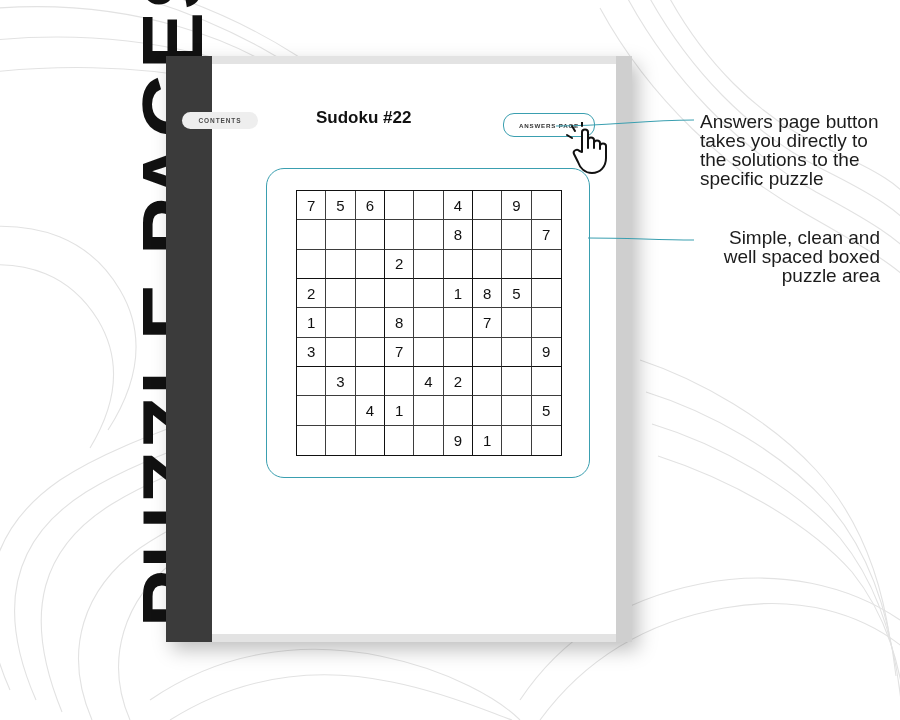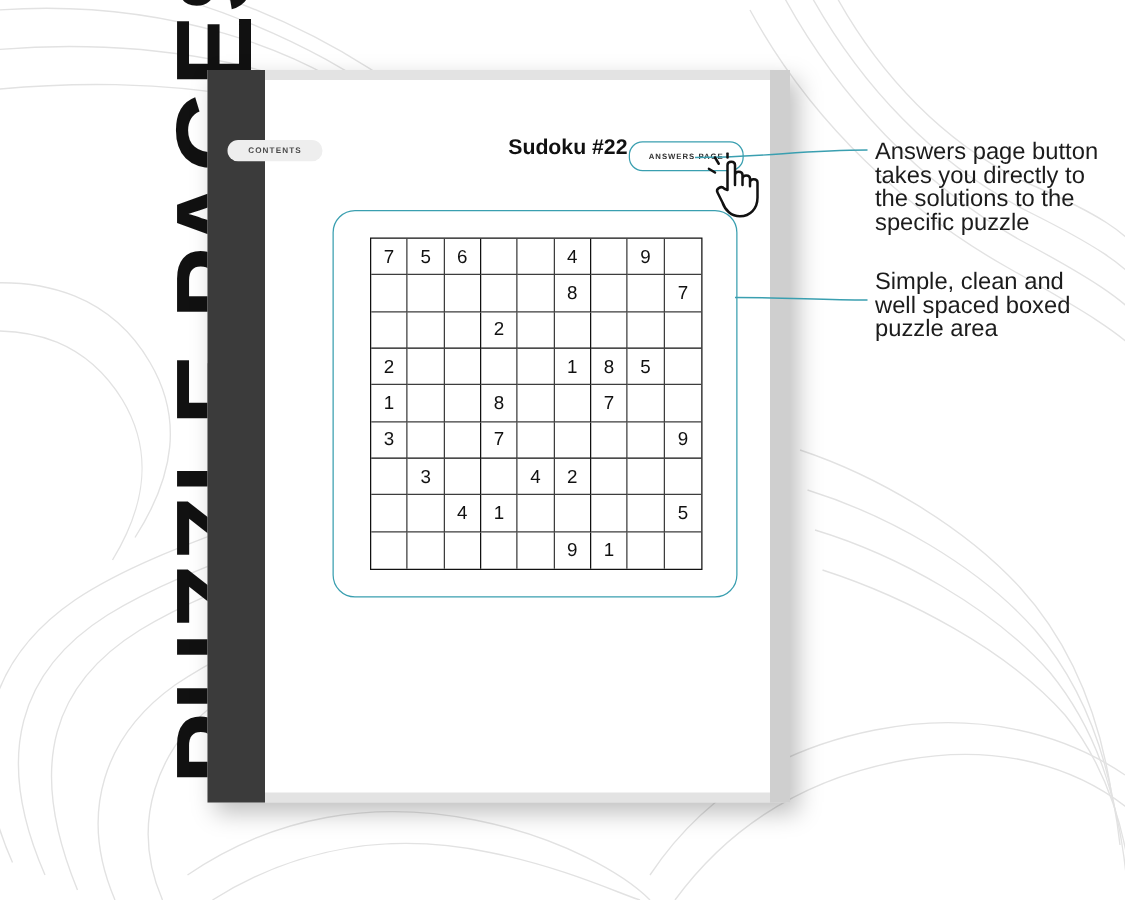--- a/index.html
+++ b/index.html
@@ -112,23 +112,23 @@
     justify-content: center;
     font-size: 6.5px;
     letter-spacing: 0.9px;
     color: #4a4a4a;
     font-weight: bold;
     z-index: 6;
   }
 
   #puzzle-title {
     position: absolute;
-    left: 342px; top: 108px;
+    left: 316px; top: 108px;
     width: 160px;
-    text-align: right;
+    text-align: left;
     font-size: 17px;
     font-weight: bold;
     color: #111111;
     z-index: 6;
   }
 
   #answers-btn {
     position: absolute;
     left: 503px; top: 113px;
     width: 90px; height: 22px;
@@ -195,21 +195,21 @@
   }
   .annot-text {
     position: absolute;
     z-index: 9;
     font-size: 19px;
     line-height: 19px;
     color: #1c1c1c;
     width: 180px;
   }
   #annot-1 { left: 700px; top: 112px; }
-  #annot-2 { left: 700px; top: 216px; }
+  #annot-2 { left: 700px; top: 228px; text-align: right; }
 
   
   #hand-cursor {
     position: absolute;
     left: 566px; top: 122px;
     width: 52px; height: 56px;
     z-index: 10;
   }
 </style>
 </head>

